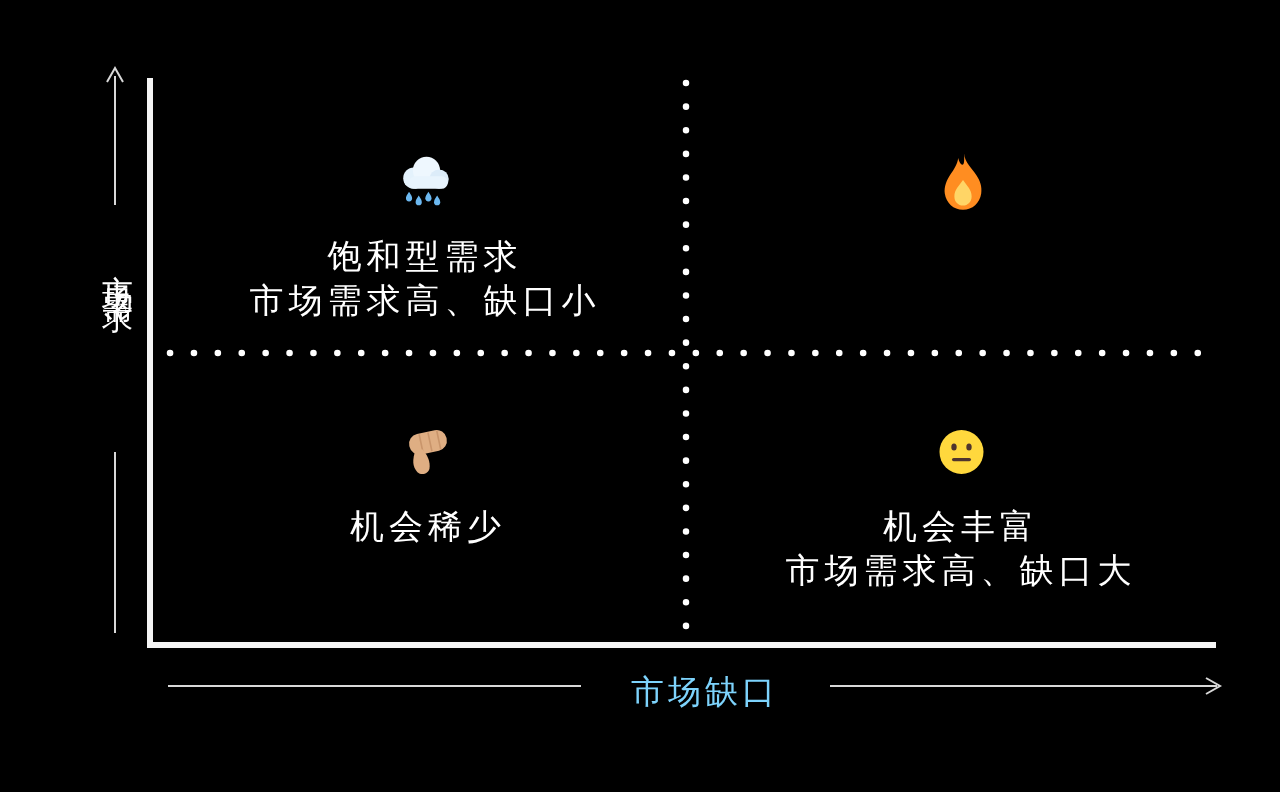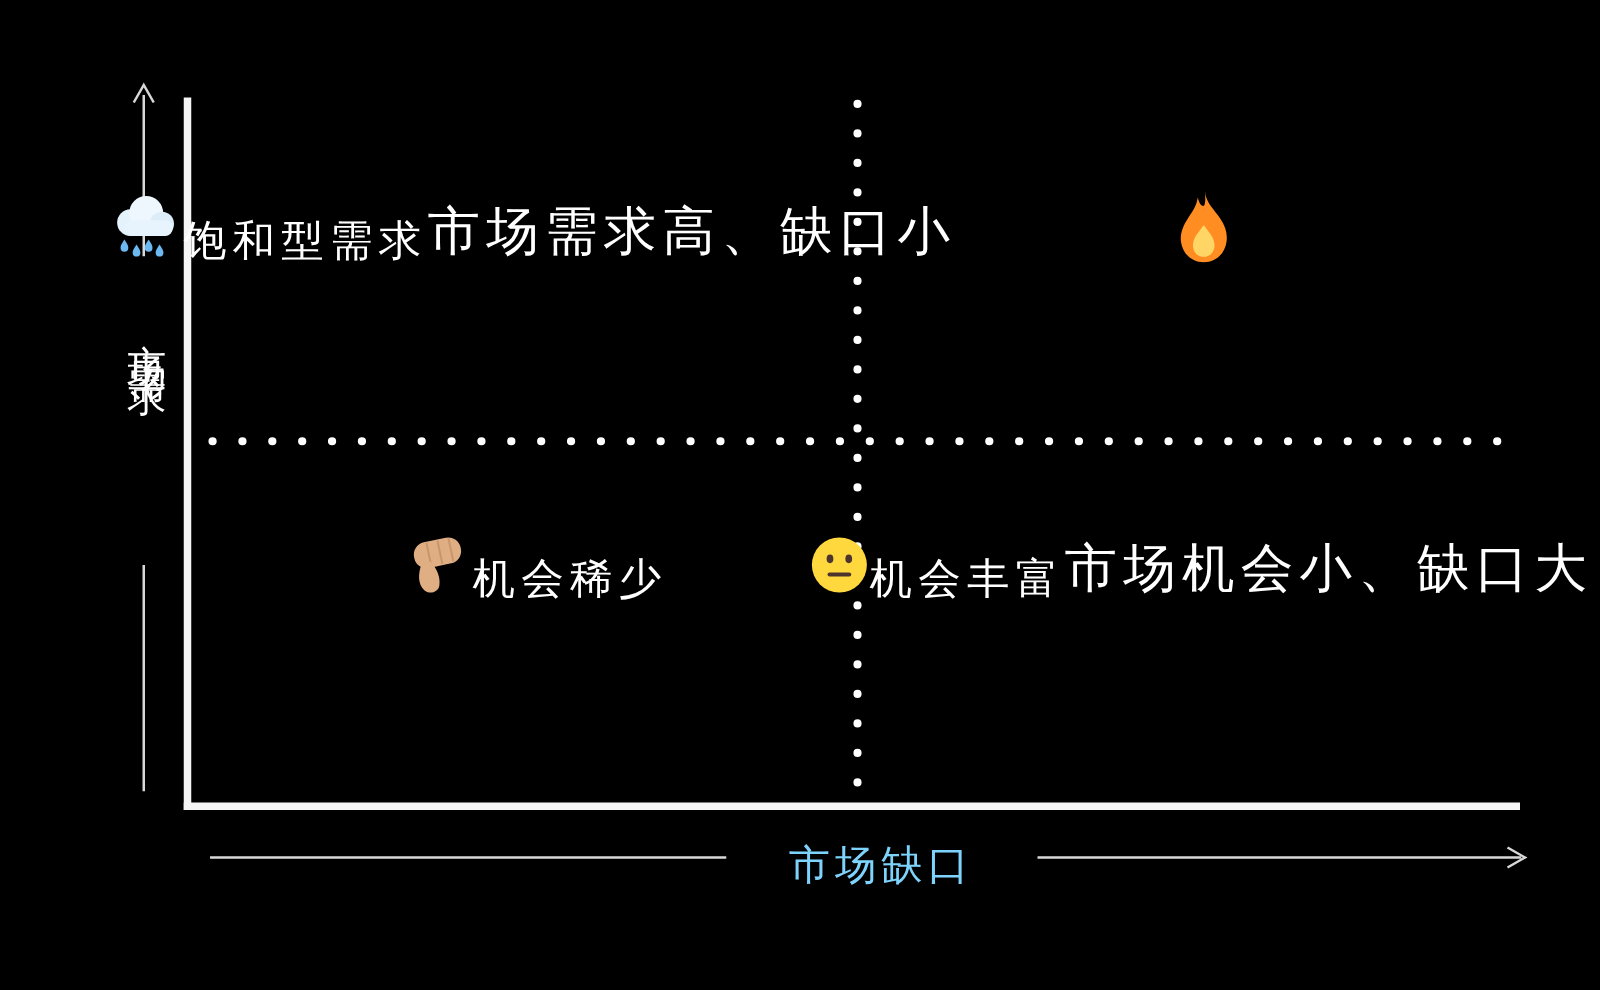--- a/index.html
+++ b/index.html
@@ -13,30 +13,30 @@
   .y-axis-label{
     position:absolute;left:96px;top:250px;
     writing-mode:vertical-rl;text-orientation:upright;
     font-size:31px;letter-spacing:9px;color:#ffffff;font-weight:500;
   }
   .x-axis-label{
     position:absolute;left:705px;top:670px;transform:translateX(-50%);
     font-size:33px;letter-spacing:4px;color:#7dd3fc;font-weight:500;white-space:nowrap;
   }
   .quad{
-    position:absolute;display:flex;flex-direction:row;align-items:center;
+    position:absolute;display:flex;flex-direction:column;align-items:center;
     transform:translateX(-50%);text-align:left;white-space:nowrap;
   }
   .q-tl{left:425px;top:150px;}
   .q-tr{left:963px;top:150px;}
   .q-bl{left:428px;top:420px;}
   .q-br{left:961px;top:420px;}
   .q-icon{height:64px;display:flex;align-items:center;justify-content:center;}
   .q-title{font-size:34px;letter-spacing:5px;margin-top:22px;font-weight:500;line-height:1.2;}
-  .q-sub{font-size:42px;letter-spacing:5px;margin-top:6px;font-weight:500;line-height:1.2;}
+  .q-sub{font-size:34px;letter-spacing:5px;margin-top:6px;font-weight:500;line-height:1.2;font-family:Liberation Mono, monospace;}
 </style>
 </head>
 <body>
 
 <div class="stage">
 
   <svg class="layer" viewBox="0 0 1280 792">
 
     <line x1="150" y1="78" x2="150" y2="648" stroke="#f5f5f5" stroke-width="6"></line>
     <line x1="147" y1="645" x2="1216" y2="645" stroke="#f5f5f5" stroke-width="6"></line>
@@ -98,16 +98,16 @@
   <div class="quad q-br">
     <div class="q-icon">
       <svg width="48" height="48" viewBox="0 0 48 48">
         <circle cx="24" cy="24" r="22" fill="#ffd83d"></circle>
         <ellipse cx="16.5" cy="19" rx="2.7" ry="3.5" fill="#4e342e"></ellipse>
         <ellipse cx="31.5" cy="19" rx="2.7" ry="3.5" fill="#4e342e"></ellipse>
         <rect x="14.5" y="30" width="19" height="3.2" rx="1.6" fill="#4e342e"></rect>
       </svg>
     </div>
     <div class="q-title">机会丰富</div>
-    <div class="q-sub">市场机会小、缺口大</div>
+    <div class="q-sub">市场需求高、缺口大</div>
   </div>
 
 </div>
 
 </body></html>

